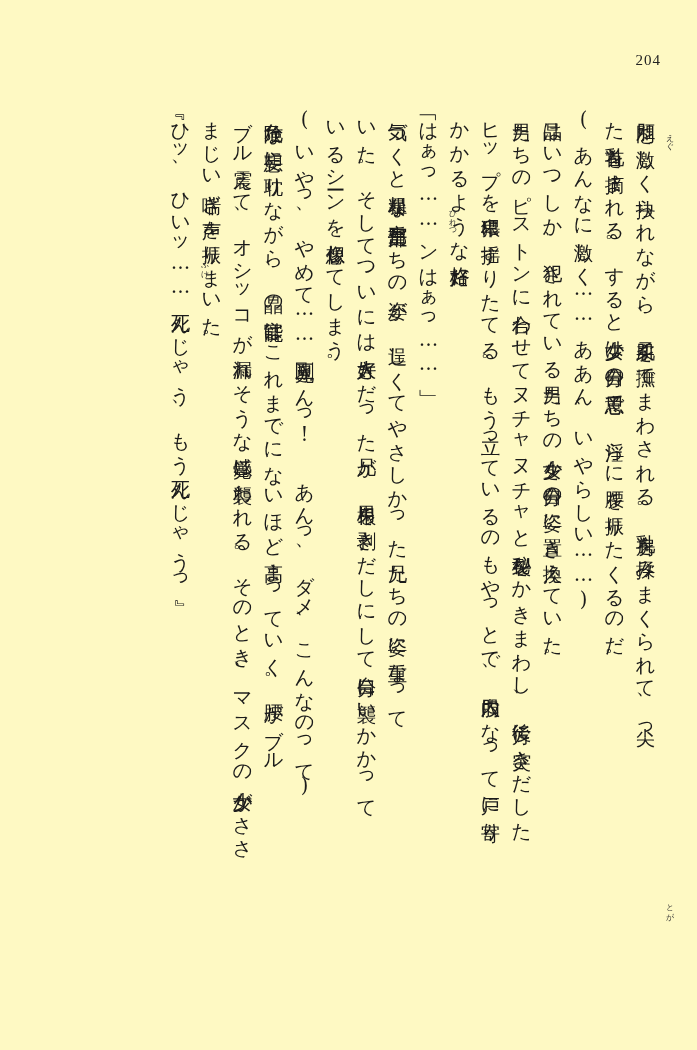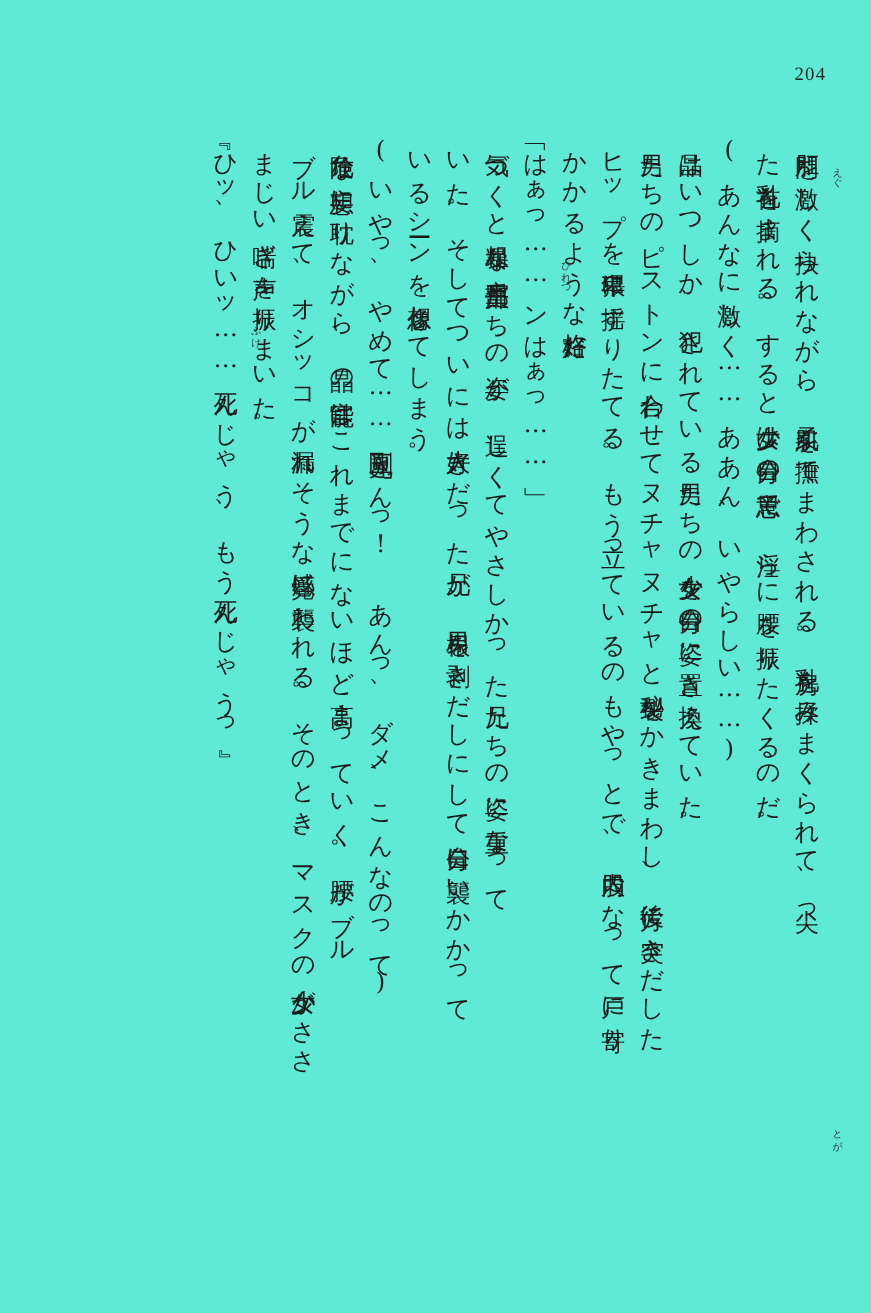--- a/index.html
+++ b/index.html
@@ -4,21 +4,21 @@
 <style>
   html, body {
     margin: 0;
     padding: 0;
     background: #ffffff;
   }
   #page {
     position: relative;
     width: 697px;
     height: 1050px;
-    background: #5eead4;
+    background: #fef9c3;
     overflow: hidden;
     font-family: "Liberation Serif", "DejaVu Serif", serif;
     color: #1a1a1a;
   }
   #page-number {
     position: absolute;
     top: 52px;
     right: 36px;
     font-size: 15px;
     letter-spacing: 1px;

